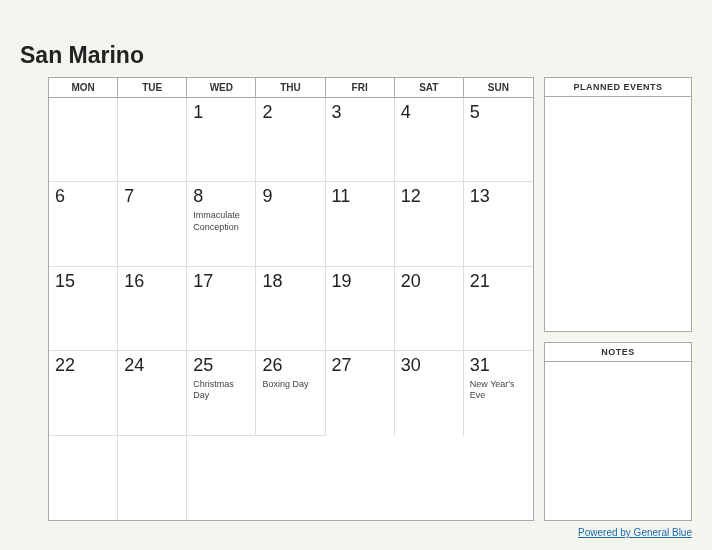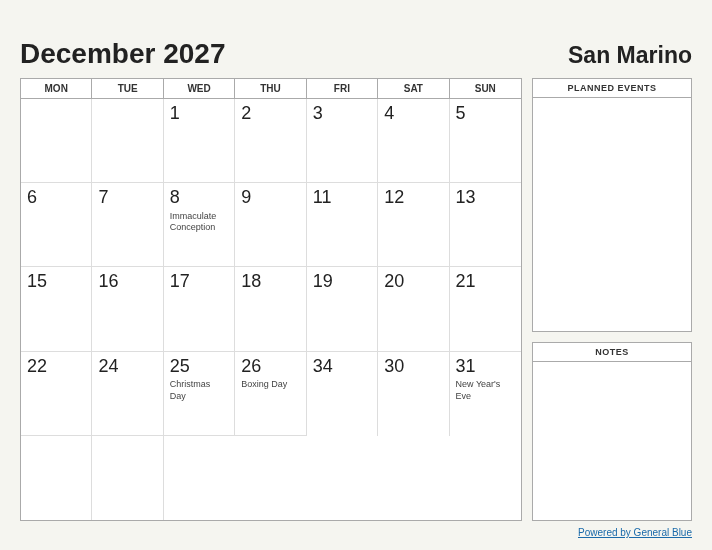--- a/index.html
+++ b/index.html
@@ -42,20 +42,21 @@
       display: flex;
       flex: 1;
       gap: 10px;
     }
     .calendar-section {
       flex: 1;
       display: flex;
       flex-direction: column;
       border: 1px solid #aaa;
       background: #fff;
+      margin-left: 28px;
     }
     .day-headers {
       display: grid;
       grid-template-columns: repeat(7, 1fr);
       border-bottom: 1px solid #aaa;
     }
     .day-header {
       text-align: center;
       font-size: 10px;
       font-weight: bold;
@@ -90,21 +91,21 @@
       line-height: 1.2;
     }
     .event-label {
       font-size: 9px;
       color: #444;
       margin-top: 2px;
       line-height: 1.3;
       width: 100%;
     }
     .side-section {
-      width: 160px;
+      width: 148px;
       display: flex;
       flex-direction: column;
       gap: 10px;
     }
     .side-box {
       border: 1px solid #aaa;
       background: #fff;
       display: flex;
       flex-direction: column;
     }
@@ -132,21 +133,20 @@
     .footer a {
       color: #1a6aaa;
       text-decoration: underline;
     }
   </style>
 </head>
 <body>
 
 <div class="page">
   <div class="header-row">
-    <div class="month-title">December 2027</div>
     <div class="country-title">San Marino</div>
   </div>
 
   <div class="main-content">
     <div class="calendar-section">
       <div class="day-headers">
 
       <div class="day-header">MON</div>
           <div class="day-header">TUE</div>
           <div class="day-header">WED</div>
@@ -226,21 +226,21 @@
           </div>
           <div class="cal-cell">
             <div class="day-num">25</div>
             <div class="event-label" style="white-space: pre-line;">Christmas Day</div>
           </div>
           <div class="cal-cell">
             <div class="day-num">26</div>
             <div class="event-label" style="white-space: pre-line;">Boxing Day</div>
           </div>
           <div class="cal-cell last-row">
-            <div class="day-num">34</div>
+            <div class="day-num">27</div>
           </div>
           <div class="cal-cell last-row">
             <div class="day-num">30</div>
           </div>
           <div class="cal-cell last-row">
             <div class="day-num">31</div>
             <div class="event-label" style="white-space: pre-line;">New Year's
 Eve</div>
           </div>
           <div class="cal-cell last-row"></div>

